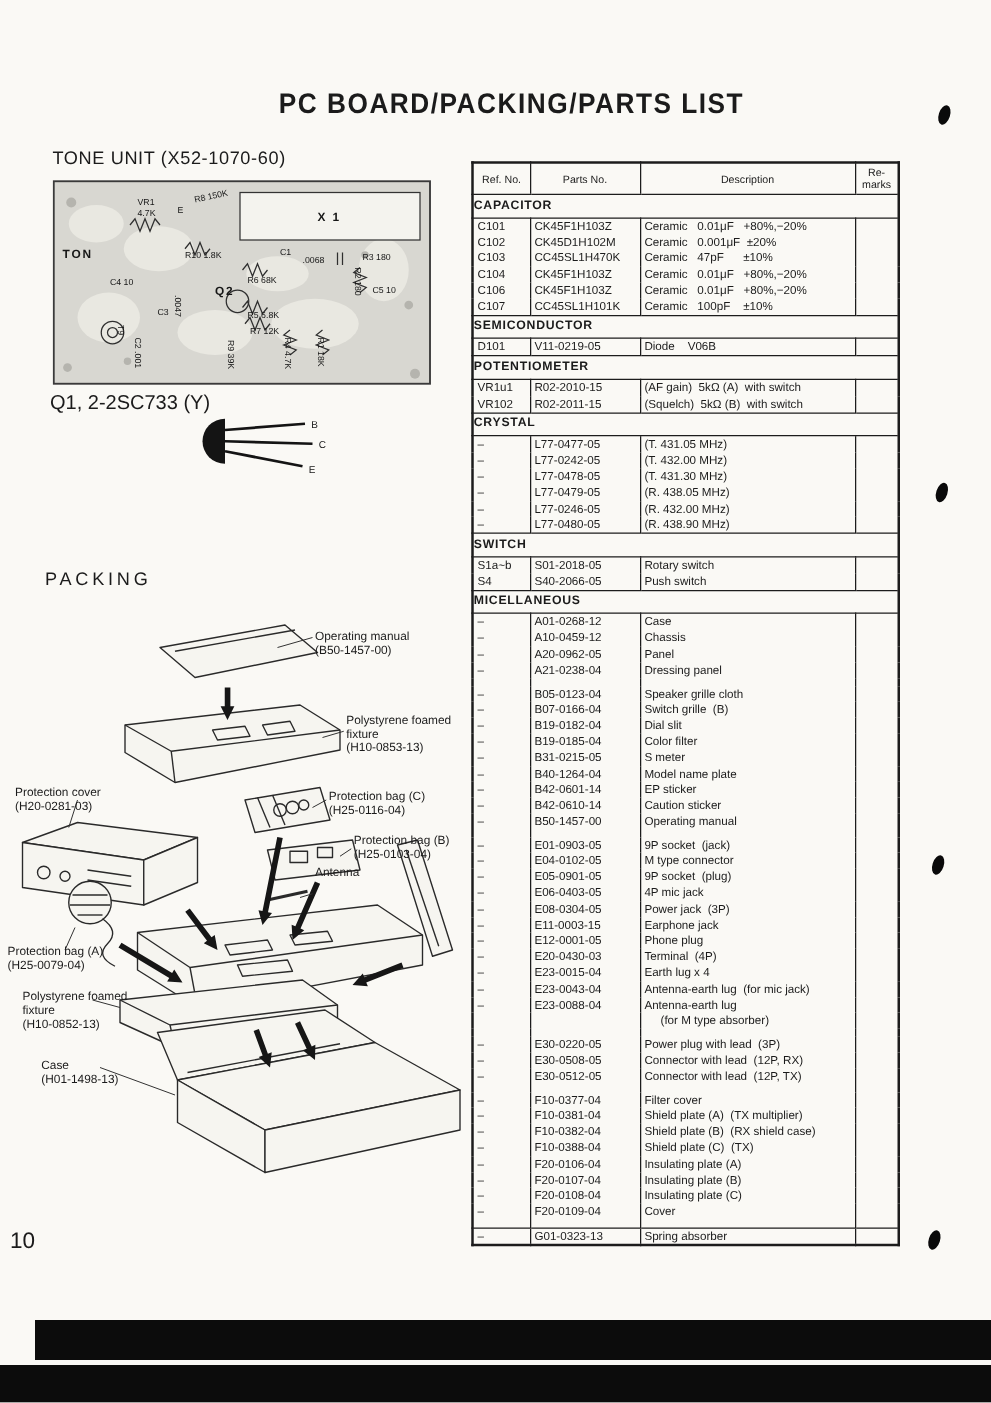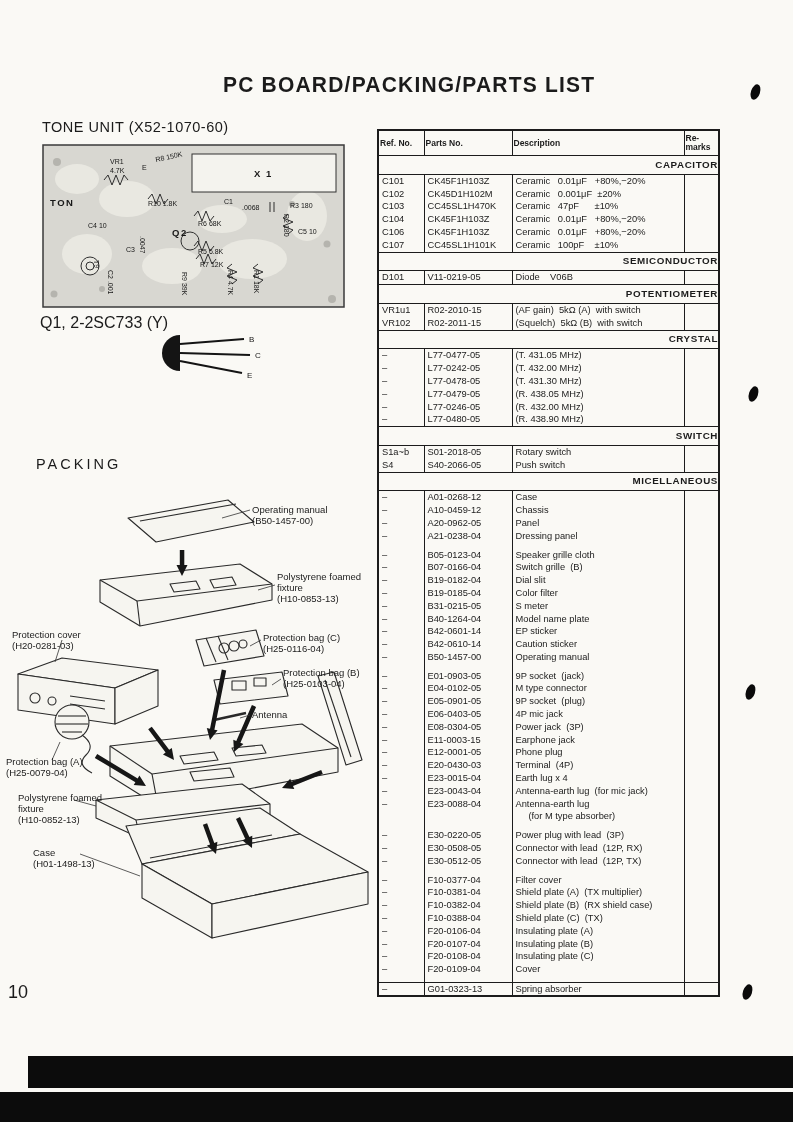--- a/index.html
+++ b/index.html
@@ -26,31 +26,31 @@
   #packing-svg { position:absolute; left:0px; top:488px; }
   .pk-label {
     position:absolute; font-size:9.5px; line-height:11px; width:105px;
   }
   #page-number { position:absolute; left:8px; top:982px; font-size:18px; }
 
   
   #table-wrap { position:absolute; left:377px; top:129px; }
   .parts-table { border-collapse:collapse; table-layout:fixed; width:341px; border:2px solid #1c1c1c; background:#faf9f5; }
   .parts-table th {
-    font-size:8.5px; font-weight:bold; text-align:left;
+    font-size:8.5px; font-weight:normal; text-align:center;
     border-bottom:1.5px solid #1c1c1c; padding:3px 1px; white-space:pre-line; line-height:9px;
   }
   .parts-table td {
     font-size:9.3px; line-height:10.8px; padding:1px 3px;
     white-space:pre; overflow:hidden; vertical-align:top;
   }
   .parts-table th + th, .parts-table td + td { border-left:1px solid #1c1c1c; }
   .section-row td {
     border-top:1.2px solid #1c1c1c; border-bottom:1.2px solid #1c1c1c;
-    text-align:right; font-weight:bold; font-size:9.8px; letter-spacing:0.6px; padding:3.5px 0;
+    text-align:left; font-weight:bold; font-size:9.8px; letter-spacing:0.6px; padding:3.5px 0;
   }
   .spacer-row td { height:6px; padding:0; line-height:0; font-size:0; }
   .rule-top td { border-top:1px solid #1c1c1c; }
 
   
   .binding-hole { position:absolute; width:9px; height:16px; background:#0a0a0a; border-radius:50%; transform:rotate(18deg); }
   #hole-1 { left:751px; top:84px; }
   #hole-2 { left:749px; top:386px; }
   #hole-3 { left:746px; top:684px; }
   #hole-4 { left:743px; top:984px; }
@@ -241,21 +241,21 @@
     <span>(H20-0281-03)</span>
   </div>
   <div class="pk-label" style="left:263px;top:632px">
     <span>Protection bag (C)</span><br>
     <span>(H25-0116-04)</span>
   </div>
   <div class="pk-label" style="left:283px;top:667px">
     <span>Protection bag (B)</span><br>
     <span>(H25-0103-04)</span>
   </div>
-  <div class="pk-label" style="left:252px;top:709px">
+  <div class="pk-label" style="left:252px;top:693px">
     <span>Antenna</span>
   </div>
   <div class="pk-label" style="left:6px;top:756px;width:92px">
     <span>Protection bag (A)</span><br>
     <span>(H25-0079-04)</span>
   </div>
   <div class="pk-label" style="left:18px;top:792px;width:96px">
     <span>Polystyrene foamed fixture</span><br>
     <span>(H10-0852-13)</span>
   </div>

